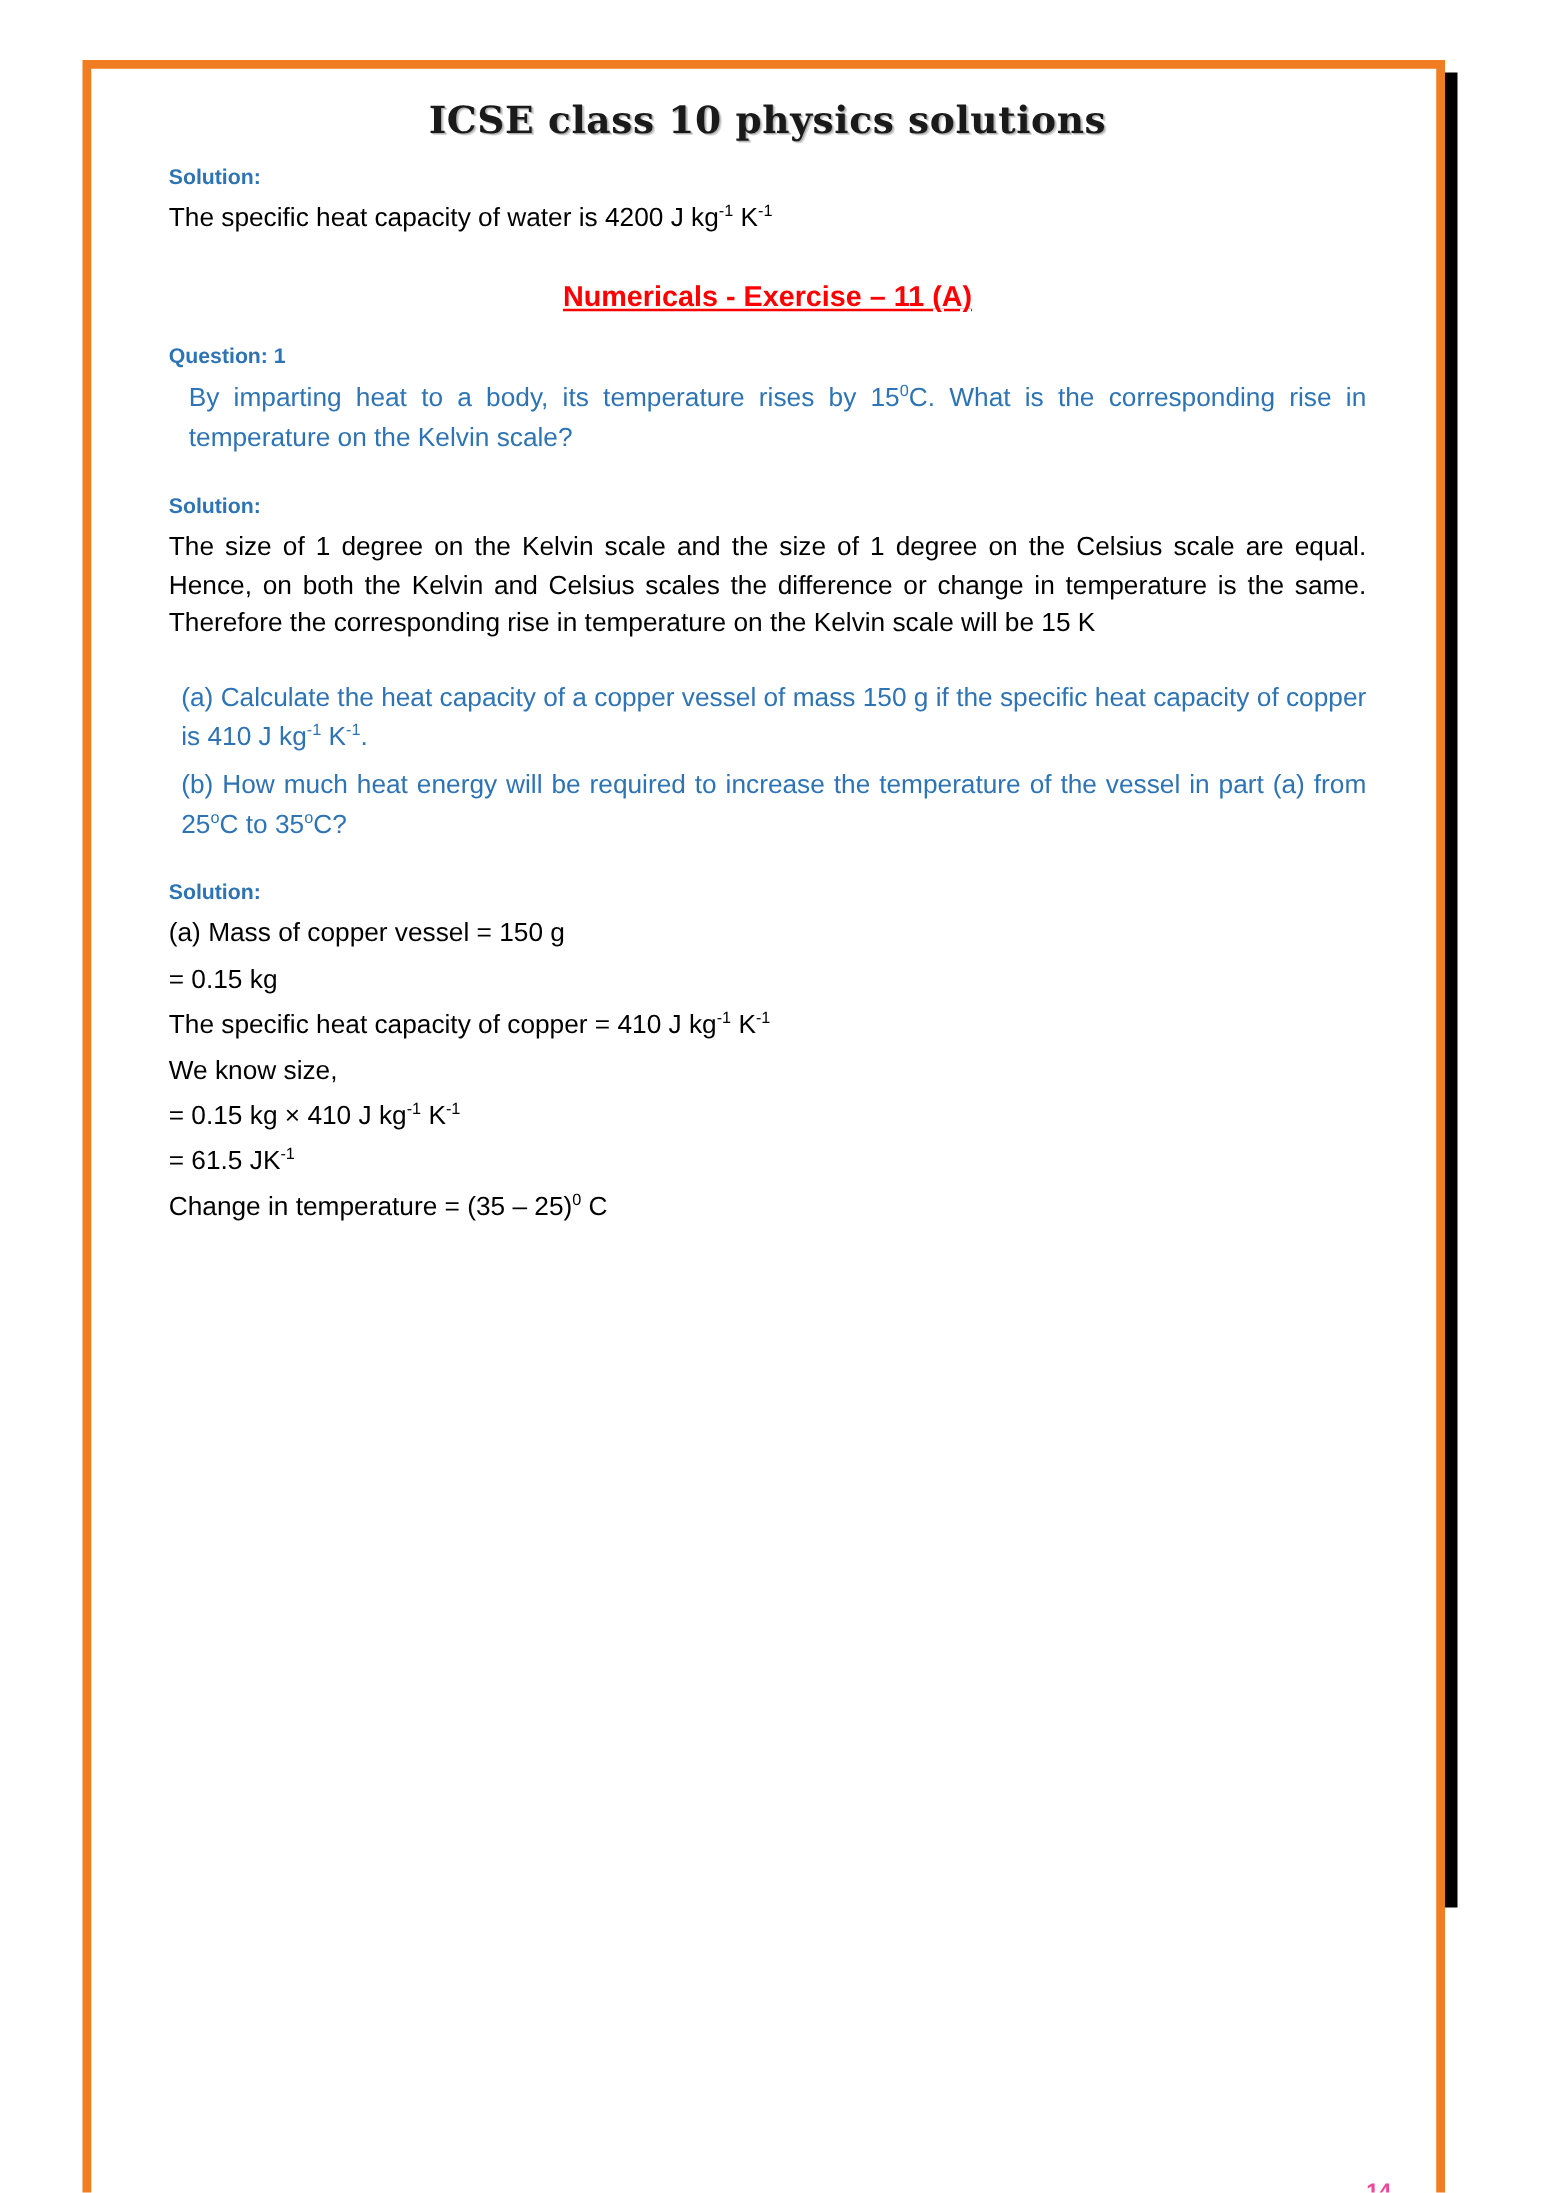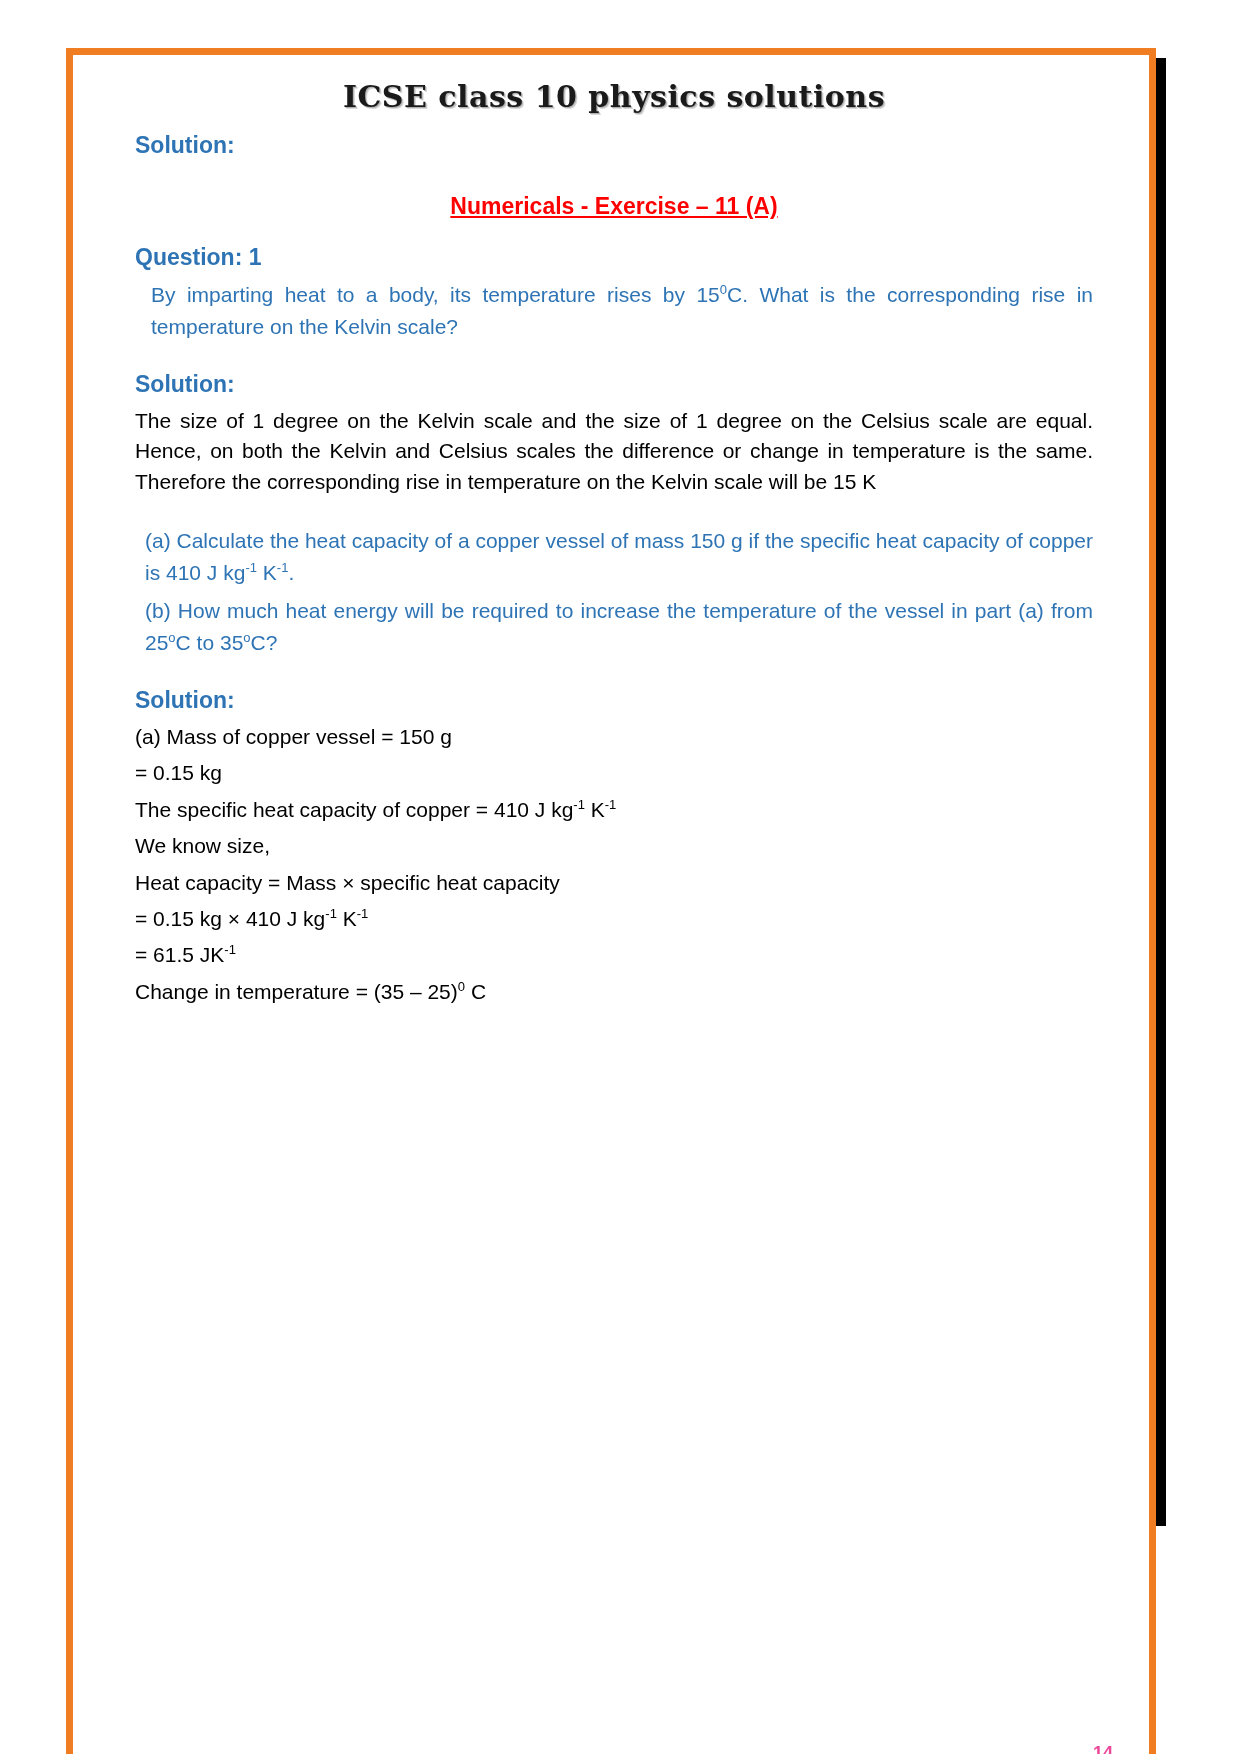--- a/index.html
+++ b/index.html
@@ -46,21 +46,21 @@
     font-weight: bold;
     font-size: 30px;
     color: #1a1a1a;
     letter-spacing: 0.5px;
     margin: 6px 0 18px 0;
     text-shadow: 1px 1px 0 #b0b0b0, 2px 2px 0 #d9d9d9;
   }
   .label-blue {
     color: #2E74B5;
     font-weight: bold;
-    font-size: 23px;
+    font-size: 17px;
     margin: 0 0 8px 0;
   }
   .body-black {
     color: #000000;
     font-size: 21px;
     line-height: 1.45;
     margin: 0 0 6px 0;
   }
   .body-blue {
     color: #2E74B5;
@@ -102,20 +102,23 @@
 
 <div class="page-shadow"></div>
 
 <div class="page-frame">
   <div class="page-inner">
 
     <div class="doc-title">ICSE class 10 physics solutions</div>
 
     <div class="label-blue">Solution:</div>
 
+    <p class="body-black">
+      <span>The specific heat capacity of water is 4200 J kg</span><sup>-1</sup><span> K</span><sup>-1</sup>
+    </p>
 
     <div class="section-heading">Numericals - Exercise – 11 (A)</div>
 
     <div class="label-blue">Question: 1</div>
 
     <p class="body-blue justify indent-q">
       <span>By imparting heat to a body, its temperature rises by 15</span><sup>0</sup><span>C. What is the corresponding rise in temperature on the Kelvin scale?</span>
     </p>
 
     <div class="gap-md"></div>
@@ -140,21 +143,20 @@
     <div class="label-blue">Solution:</div>
 
     <p class="body-black">(a) Mass of copper vessel = 150 g</p>
     <p class="body-black">= 0.15 kg</p>
 
     <p class="body-black">
       <span>The specific heat capacity of copper = 410 J kg</span><sup>-1</sup><span> K</span><sup>-1</sup>
     </p>
 
     <p class="body-black">We know size,</p>
-    <p class="body-black">Heat capacity = Mass × specific heat capacity</p>
 
     <p class="body-black">
       <span>= 0.15 kg × 410 J kg</span><sup>-1</sup><span> K</span><sup>-1</sup>
     </p>
 
     <p class="body-black">
       <span>= 61.5 JK</span><sup>-1</sup>
     </p>
 
     <p class="body-black">

